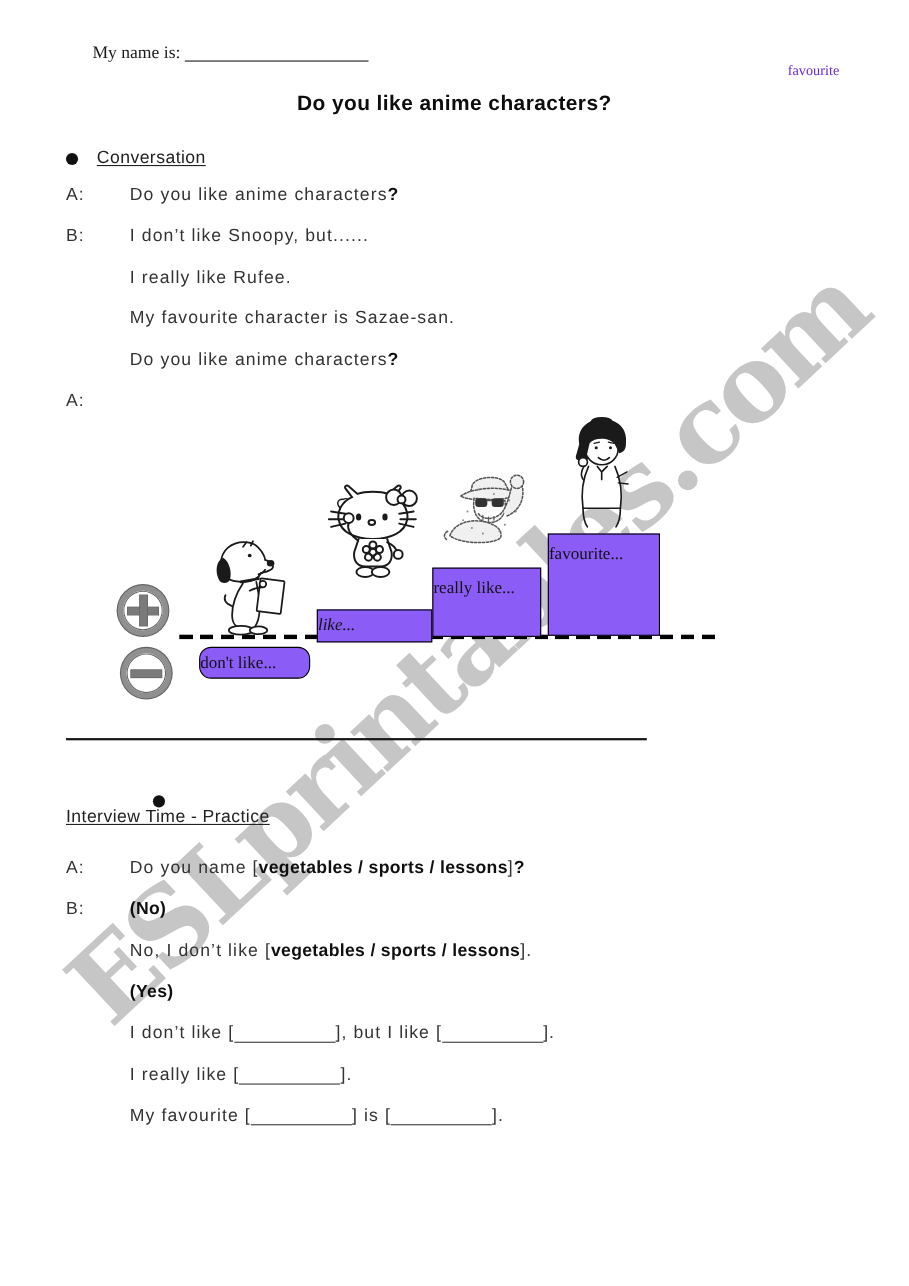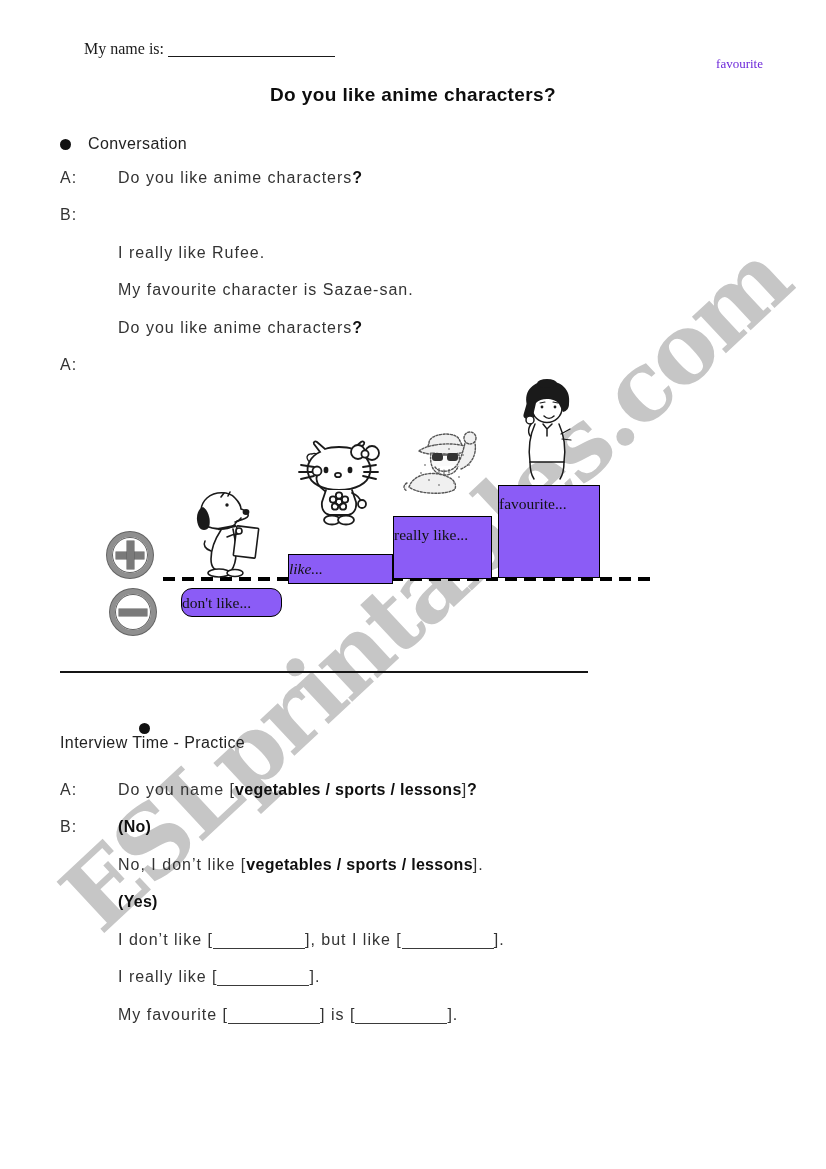--- a/index.html
+++ b/index.html
@@ -25,21 +25,21 @@
     font-family:"Liberation Serif", serif; font-size:13px; color:#6d28d9; }
   .title { position:absolute; left:0; top:84px; width:826px; text-align:center;
     font-size:19px; font-weight:bold; letter-spacing:.4px; color:#0d0d0d; z-index:2; }
 
   
   .sec { position:absolute; left:60px; display:flex; align-items:center; z-index:2; }
   .sec.conv { top:135px; }
   .sec.intv { top:723px;flex-direction:column; }
   .bullet { width:11px; height:11px; border-radius:50%; background:#111;
     margin-right:17px; flex:0 0 11px; }
-  .sec-label { font-size:16px; color:#222; 
+  .sec-label { font-size:16px; color:#222; text-decoration:underline;
     text-underline-offset:2px; letter-spacing:.4px; }
 
   
   .lines { position:absolute; left:60px; width:640px; z-index:2; }
   #conv-lines { top:159px; }
   #int-lines  { top:771px; }
   .dlg-row { height:37.5px; display:flex; align-items:center;
     font-size:16px; color:#333; letter-spacing:1px; }
   .dlg-row .speaker { flex:0 0 58px; }
   .line-text { white-space:nowrap; }
@@ -95,20 +95,21 @@
     <span class="bullet"></span>
     <span class="sec-label">Conversation</span>
   </div>
   <div class="lines" id="conv-lines">
       <div class="dlg-row">
         <span class="speaker">A:</span>
         <span class="line-text"><span>Do you like anime characters</span><span class="b">?</span></span>
       </div>
       <div class="dlg-row">
         <span class="speaker">B:</span>
+        <span class="line-text"><span>I don’t like Snoopy, but......</span></span>
       </div>
       <div class="dlg-row">
         <span class="speaker"></span>
         <span class="line-text"><span>I really like Rufee.</span></span>
       </div>
       <div class="dlg-row">
         <span class="speaker"></span>
         <span class="line-text"><span>My favourite character is Sazae-san.</span></span>
       </div>
       <div class="dlg-row">

